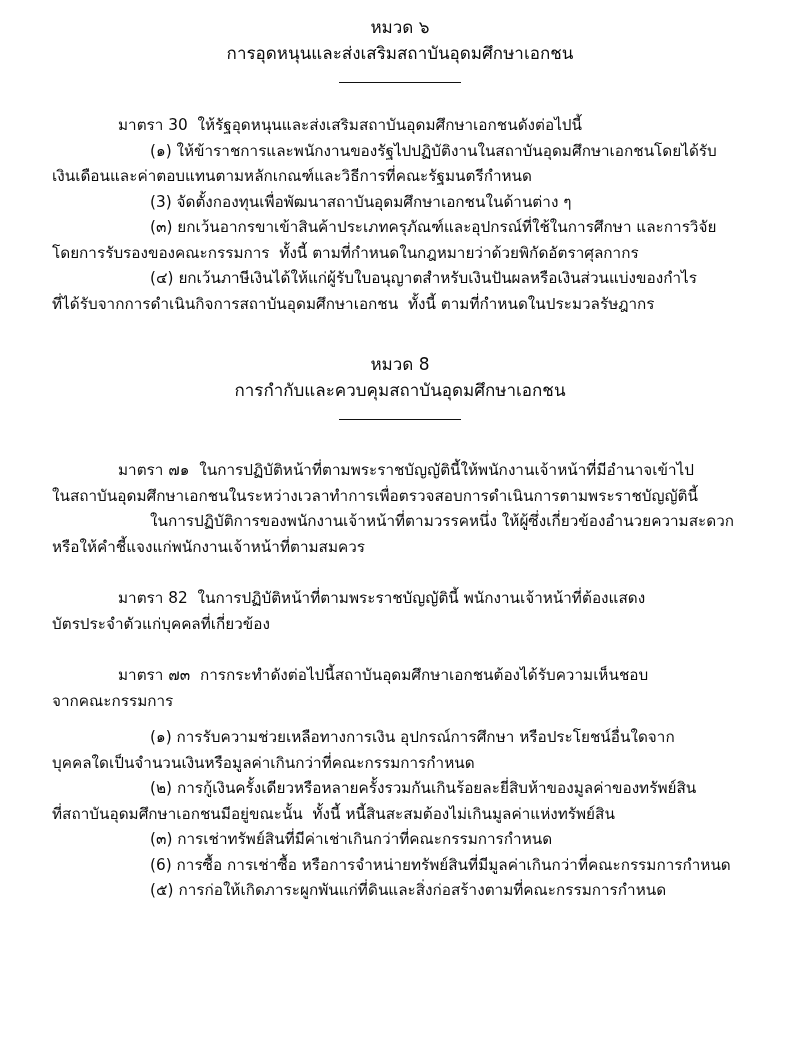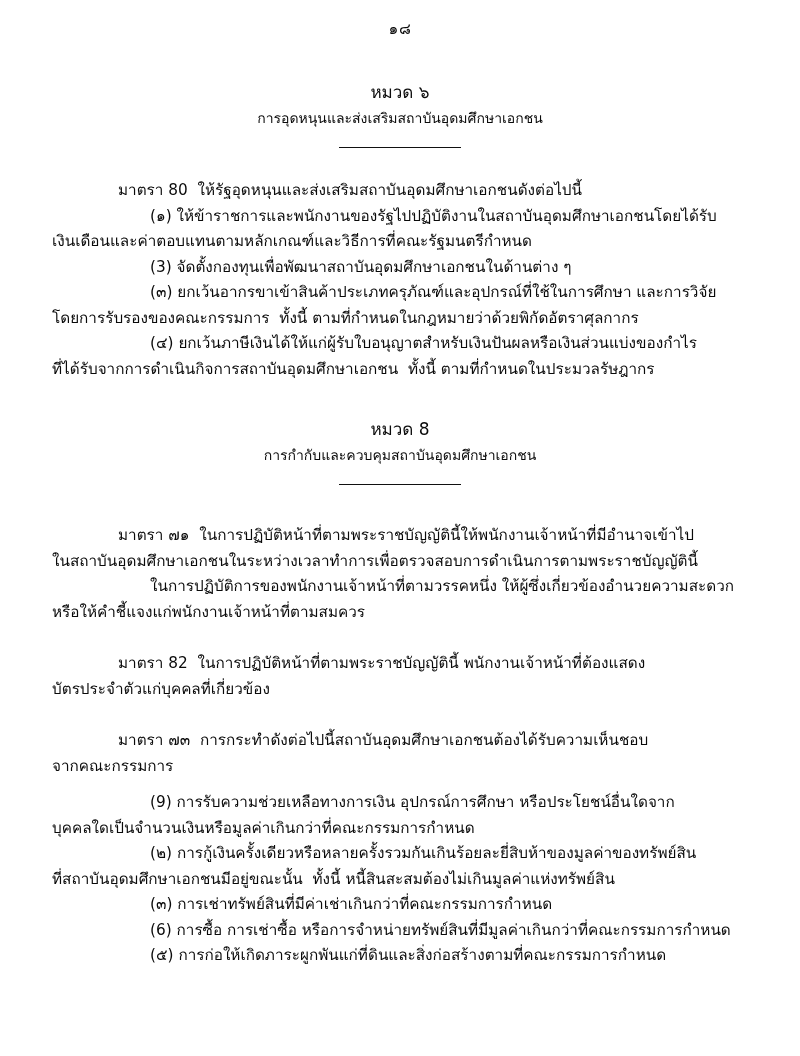--- a/index.html
+++ b/index.html
@@ -30,21 +30,21 @@
     letter-spacing: 0.5px;
   }
   .chapter-block {
     text-align: center;
   }
   .chapter-title {
     font-size: 17px;
     line-height: 26px;
   }
   .chapter-subtitle {
-    font-size: 14px;
+    font-size: 17px;
     line-height: 26px;
   }
   .rule {
     width: 122px;
     height: 0;
     border-top: 1.4px solid #111;
     margin: 16px auto 0 auto;
   }
   .section-gap-1 { height: 30px; }
   .section-gap-2 { height: 34px; }
@@ -63,31 +63,30 @@
     text-indent: 98px;
   }
   .blockgap { height: 11px; }
   .bigblockgap { height: 26px; }
 </style>
 </head>
 <body>
 
 <div class="page">
 
-  <div class="page-number">๑๘</div>
 
   <div class="chapter-block">
     <div class="chapter-title">หมวด ๖</div>
     <div class="chapter-subtitle">การอุดหนุนและส่งเสริมสถาบันอุดมศึกษาเอกชน</div>
     <div class="rule"></div>
   </div>
 
   <div class="section-gap-1"></div>
 
-  <p class="para indent">มาตรา 80  ให้รัฐอุดหนุนและส่งเสริมสถาบันอุดมศึกษาเอกชนดังต่อไปนี้</p>
+  <p class="para indent">มาตรา 30  ให้รัฐอุดหนุนและส่งเสริมสถาบันอุดมศึกษาเอกชนดังต่อไปนี้</p>
   <p class="para indent-small">(๑) ให้ข้าราชการและพนักงานของรัฐไปปฏิบัติงานในสถาบันอุดมศึกษาเอกชนโดยได้รับ
 เงินเดือนและค่าตอบแทนตามหลักเกณฑ์และวิธีการที่คณะรัฐมนตรีกำหนด</p>
   <p class="para indent-small">(3) จัดตั้งกองทุนเพื่อพัฒนาสถาบันอุดมศึกษาเอกชนในด้านต่าง ๆ</p>
   <p class="para indent-small">(๓) ยกเว้นอากรขาเข้าสินค้าประเภทครุภัณฑ์และอุปกรณ์ที่ใช้ในการศึกษา และการวิจัย
 โดยการรับรองของคณะกรรมการ  ทั้งนี้ ตามที่กำหนดในกฎหมายว่าด้วยพิกัดอัตราศุลกากร</p>
   <p class="para indent-small">(๔) ยกเว้นภาษีเงินได้ให้แก่ผู้รับใบอนุญาตสำหรับเงินปันผลหรือเงินส่วนแบ่งของกำไร
 ที่ได้รับจากการดำเนินกิจการสถาบันอุดมศึกษาเอกชน  ทั้งนี้ ตามที่กำหนดในประมวลรัษฎากร</p>
 
   <div class="section-gap-2"></div>
 
@@ -107,21 +106,21 @@
   <div class="bigblockgap"></div>
 
   <p class="para indent">มาตรา 82  ในการปฏิบัติหน้าที่ตามพระราชบัญญัตินี้ พนักงานเจ้าหน้าที่ต้องแสดง
 บัตรประจำตัวแก่บุคคลที่เกี่ยวข้อง</p>
 
   <div class="bigblockgap"></div>
 
   <p class="para indent">มาตรา ๗๓  การกระทำดังต่อไปนี้สถาบันอุดมศึกษาเอกชนต้องได้รับความเห็นชอบ
 จากคณะกรรมการ</p>
   <div class="blockgap"></div>
-  <p class="para indent-small">(9) การรับความช่วยเหลือทางการเงิน อุปกรณ์การศึกษา หรือประโยชน์อื่นใดจาก
+  <p class="para indent-small">(๑) การรับความช่วยเหลือทางการเงิน อุปกรณ์การศึกษา หรือประโยชน์อื่นใดจาก
 บุคคลใดเป็นจำนวนเงินหรือมูลค่าเกินกว่าที่คณะกรรมการกำหนด</p>
   <p class="para indent-small">(๒) การกู้เงินครั้งเดียวหรือหลายครั้งรวมกันเกินร้อยละยี่สิบห้าของมูลค่าของทรัพย์สิน
 ที่สถาบันอุดมศึกษาเอกชนมีอยู่ขณะนั้น  ทั้งนี้ หนี้สินสะสมต้องไม่เกินมูลค่าแห่งทรัพย์สิน</p>
   <p class="para indent-small">(๓) การเช่าทรัพย์สินที่มีค่าเช่าเกินกว่าที่คณะกรรมการกำหนด</p>
   <p class="para indent-small">(6) การซื้อ การเช่าซื้อ หรือการจำหน่ายทรัพย์สินที่มีมูลค่าเกินกว่าที่คณะกรรมการกำหนด</p>
   <p class="para indent-small">(๕) การก่อให้เกิดภาระผูกพันแก่ที่ดินและสิ่งก่อสร้างตามที่คณะกรรมการกำหนด</p>
 
 </div>
 
 </body></html>

